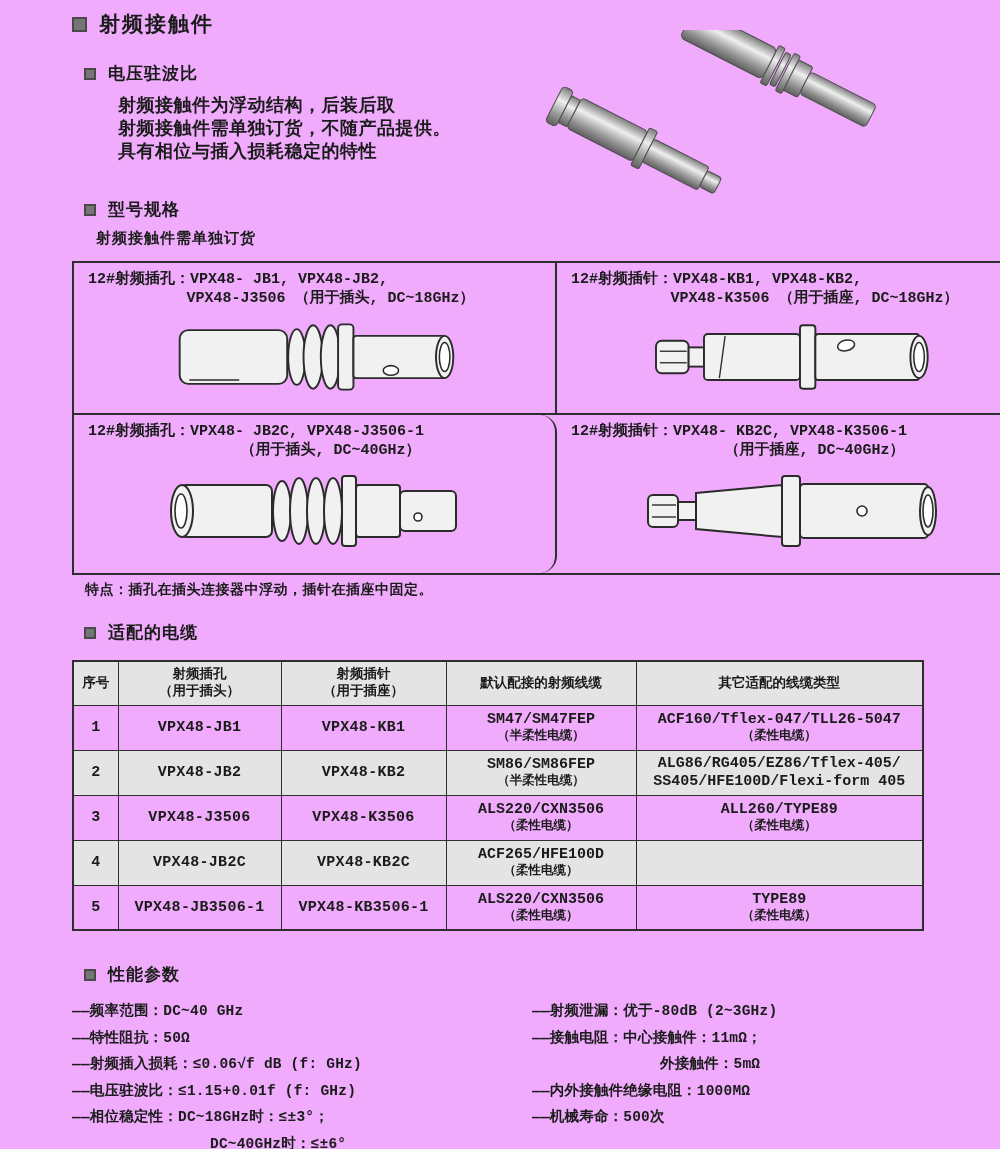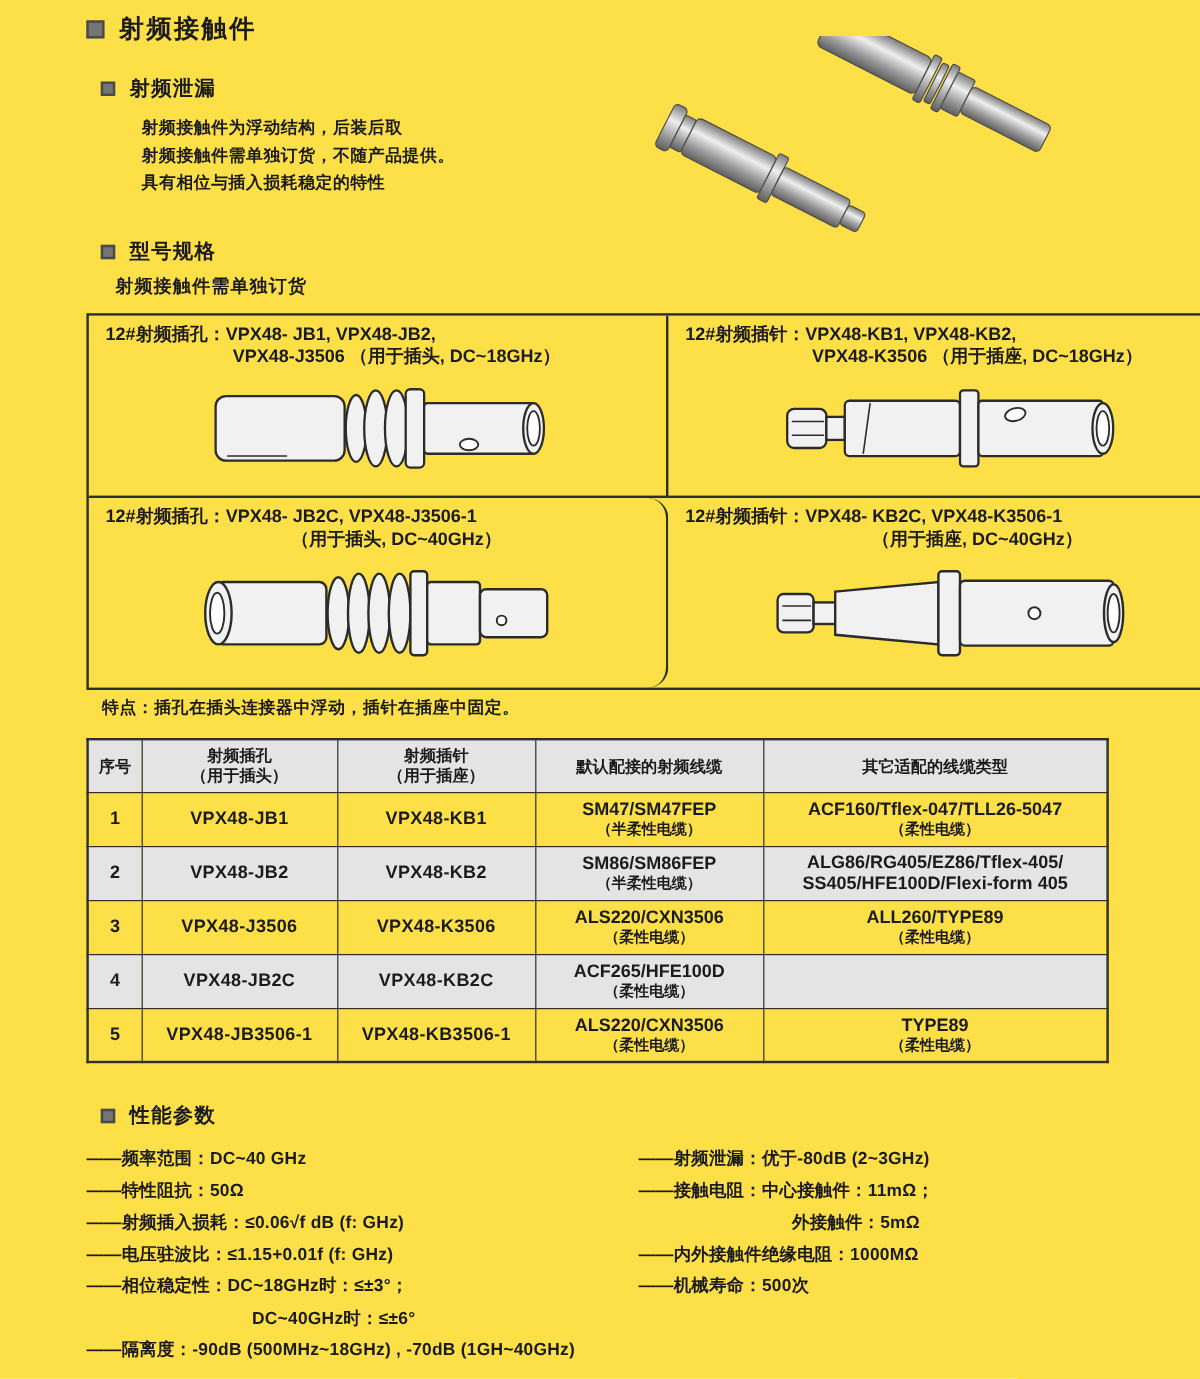--- a/index.html
+++ b/index.html
@@ -1,33 +1,33 @@
 <!DOCTYPE html>
 <html><head>
 <meta charset="utf-8">
 <style>
   * { margin:0; padding:0; box-sizing:border-box; }
   html,body { background:#ffffff; }
   .page {
     position:relative; width:1000px; height:1149px; overflow:hidden;
-    background:#fde047; color:#1b1b1b;
-    font-family:Liberation Sans, sans-serif;
+    background:#f0abfc; color:#1b1b1b;
+    font-family:Liberation Mono, monospace;
     padding:8px 75px 0 72px;
   }
   
   .hrow { display:flex; align-items:center; gap:12px; }
   .bullet { display:inline-block; background:#757575; border:2px solid #4a4a4a; }
   .bullet.lg { width:15px; height:15px; }
   .bullet.md { width:12px; height:12px; margin-left:12px; }
   h1 { font-size:21px; font-weight:700; letter-spacing:2px; }
   h2 { font-size:17px; font-weight:700; letter-spacing:1px; }
   .title-row { margin-top:2px; }
   .intro-head { margin-top:24px; }
   .intro-lines { margin:10px 0 0 46px; }
-  .intro-lines p { font-size:14px; font-weight:700; line-height:23px; letter-spacing:0.5px; }
+  .intro-lines p { font-size:18px; font-weight:700; line-height:23px; letter-spacing:0.5px; }
   
   .photo { position:absolute; left:535px; top:30px; }
   
   .models-head { margin-top:34px; }
   .models-sub { margin:8px 0 0 24px; font-size:15px; font-weight:700; letter-spacing:1px; }
   .spec { margin-top:13px; width:970px; border:2px solid #2e2e2e;
           display:grid; grid-template-columns:1fr 1fr; grid-template-rows:152px 158px; }
   .sc { padding:6px 4px 2px 6px; }
   .sc.tl { border-right:2px solid #2e2e2e; border-bottom:2px solid #2e2e2e; }
   .sc.tr { border-bottom:2px solid #2e2e2e; }
@@ -102,21 +102,21 @@
         <rect x="30" y="102" width="74" height="34" rx="4" fill="url(#metal)" stroke="#4e4e4e"></rect>
         <rect x="104" y="98" width="9" height="42" rx="2" fill="url(#metal)" stroke="#4e4e4e"></rect>
         <rect x="113" y="106" width="62" height="26" rx="3" fill="url(#metal)" stroke="#4e4e4e"></rect>
         <rect x="175" y="110" width="16" height="18" rx="3" fill="url(#metal)" stroke="#4e4e4e"></rect>
       </g>
     </svg>
   </div>
 
   <div class="hrow intro-head">
     <span class="bullet md"></span>
-    <h2>射频泄漏</h2>
+    <h2>电压驻波比</h2>
   </div>
   <div class="intro-lines">
     <p>射频接触件为浮动结构，后装后取</p>
     <p>射频接触件需单独订货，不随产品提供。</p>
     <p>具有相位与插入损耗稳定的特性</p>
   </div>
 
   <div class="hrow models-head">
     <span class="bullet md"></span>
     <h2>型号规格</h2>
@@ -199,20 +199,24 @@
           <circle class="hole" cx="232" cy="50" r="5"></circle>
           <ellipse class="ln" cx="298" cy="50" rx="8" ry="24"></ellipse>
           <ellipse class="hole" cx="298" cy="50" rx="5" ry="16"></ellipse>
         </svg>
       </div>
     </div>
   </div>
 
   <div class="spec-note">特点：插孔在插头连接器中浮动，插针在插座中固定。</div>
 
+  <div class="hrow cables-head">
+    <span class="bullet md"></span>
+    <h2>适配的电缆</h2>
+  </div>
 
   <table class="cables">
     <colgroup>
       <col class="col-no">
         <col class="col-jack">
         <col class="col-pin">
         <col class="col-def">
         <col class="col-oth">
     </colgroup>
     <thead>

